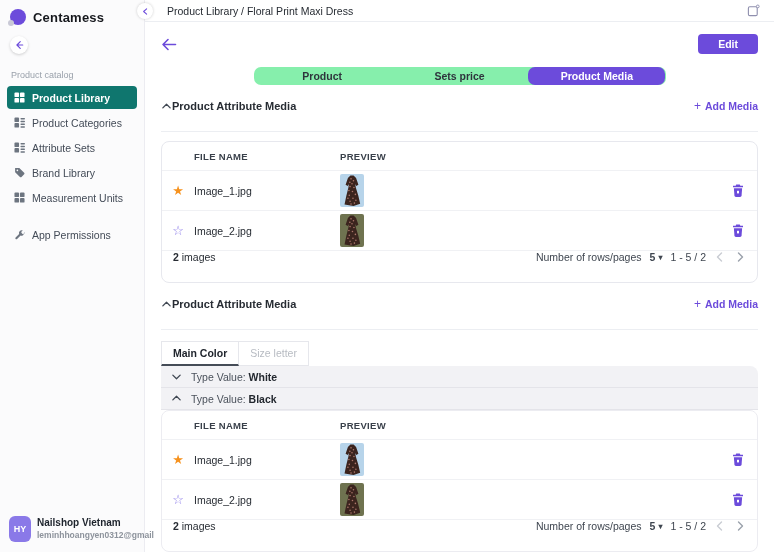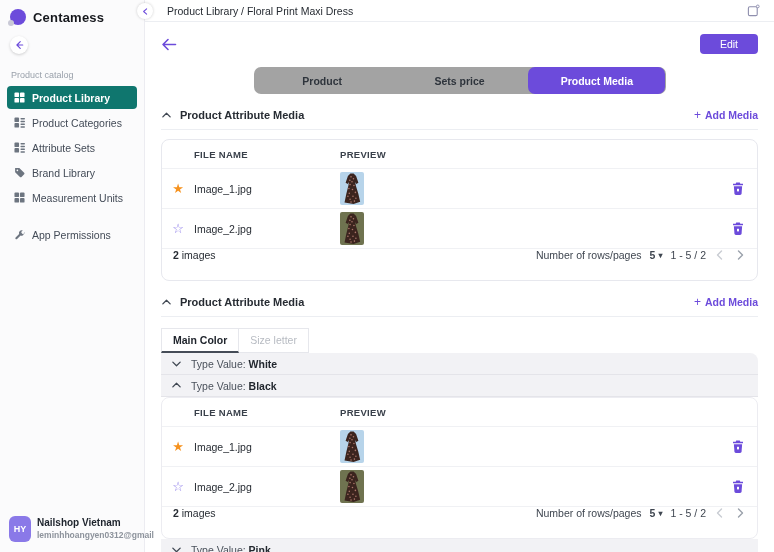--- a/index.html
+++ b/index.html
@@ -32,29 +32,29 @@
   .main{flex:1;display:flex;flex-direction:column;min-width:0;position:relative;}
   .topbar{height:22px;border-bottom:1px solid #eceef2;display:flex;align-items:center;padding:0 14px;position:relative;}
   .collapse2{position:absolute;left:-8px;top:3px;width:16px;height:16px;border-radius:50%;background:#fff;border:none;
              box-shadow:0 0 3px rgba(0,0,0,.2);display:flex;align-items:center;justify-content:center;padding:0;cursor:pointer;z-index:5;}
   .breadcrumb{font-size:10.5px;color:#272c33;margin-left:8px;}
   .topbar-icon{margin-left:auto;cursor:pointer;display:flex;}
 
   .content{flex:1;padding:0 16px;overflow:hidden;}
   .back-row{display:flex;align-items:center;margin-top:12px;height:20px;}
   .back-btn{border:none;background:none;padding:0;cursor:pointer;display:flex;}
-  .edit-btn{margin-left:auto;background:#6C4BDB;color:#fff;font-size:10.5px;font-weight:normal;border:none;
+  .edit-btn{margin-left:auto;background:#6C4BDB;color:#fff;font-size:10.5px;font-weight:bold;border:none;
             border-radius:4px;padding:4px 20px;cursor:pointer;}
 
-  .tabbar{display:flex;width:412px;margin:13px auto 0;background:#a3a3a3;border-radius:7px;height:27px;}
+  .tabbar{display:flex;width:412px;margin:13px auto 0;background:#86efac;border-radius:7px;height:18px;}
   .tab{flex:1;display:flex;align-items:center;justify-content:center;font-size:10.5px;font-weight:600;
        color:#2e343c;border-radius:7px;cursor:pointer;}
   .tab.active{background:#6C4BDB;color:#fff;}
 
-  .section-head{display:flex;align-items:center;gap:8px;margin-top:14px;padding-bottom:7px;border-bottom:1px solid #eceef2;}
+  .section-head{display:flex;align-items:center;margin-top:14px;padding-bottom:18px;border-bottom:1px solid #eceef2;}
   .chev-btn{border:none;background:none;padding:0;display:flex;cursor:pointer;}
   .section-title{font-size:11px;font-weight:600;color:#272c33;}
   .add-media{margin-left:auto;color:#6C4BDB;font-size:10.5px;font-weight:bold;display:flex;align-items:center;gap:4px;
              background:none;border:none;cursor:pointer;padding:0;}
   .add-media .plus{font-size:12px;font-weight:normal;}
 
   .card{border:1px solid #e7e8ee;border-radius:8px;margin-top:9px;background:#fff;}
   .t-head{display:flex;align-items:center;height:29px;border-bottom:1px solid #f0f1f4;
           font-size:9.5px;font-weight:bold;color:#3a414b;letter-spacing:.3px;}
   .col-star{width:32px;display:flex;justify-content:center;}

